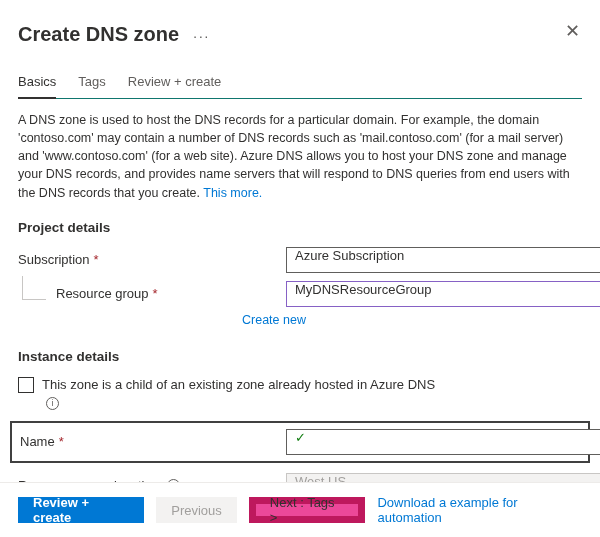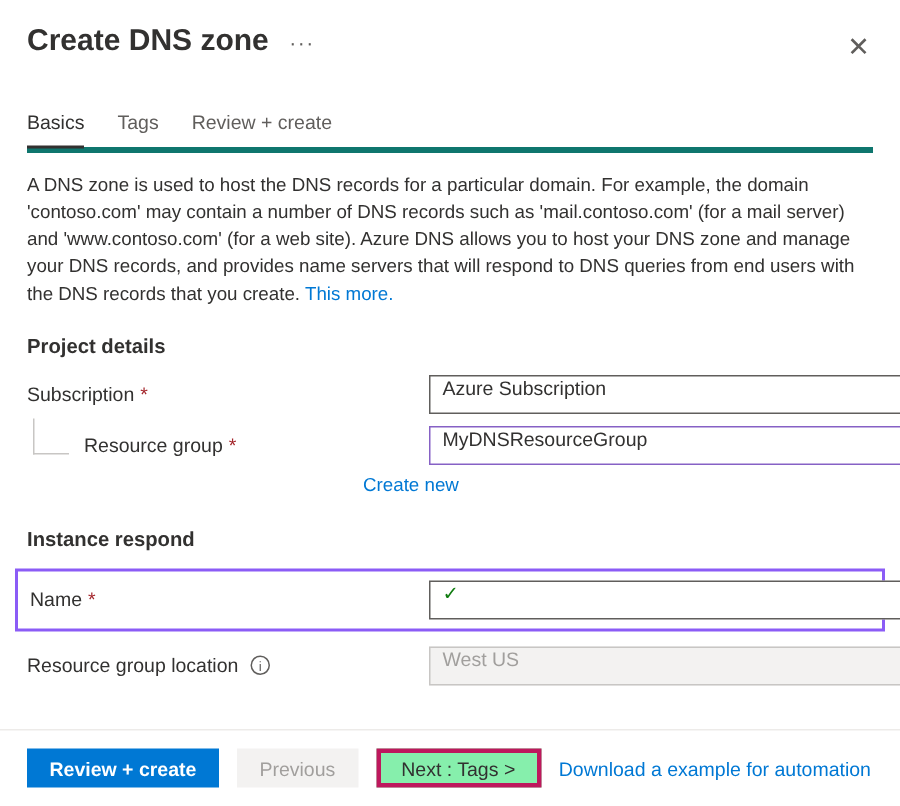--- a/index.html
+++ b/index.html
@@ -6,25 +6,25 @@
   body {
     font-family: "Segoe UI", -apple-system, sans-serif;
     font-size: 13px;
     color: #323130;
     width: 600px;
     height: 537px;
     padding: 16px 18px 18px 18px;
     position: relative;
     background: #fff;
   }
-  .header-row { display: flex; align-items: flex-start; justify-content: space-between; margin-bottom: 28px; }
+  .header-row { display: flex; align-items: flex-end; justify-content: space-between; margin-bottom: 28px; }
   .title { font-size: 20px; font-weight: 600; color: #323130; }
   .title-dots { color: #605e5c; margin-left: 10px; font-size: 14px; letter-spacing: 1px; }
   .close { font-size: 18px; color: #605e5c; cursor: pointer; padding: 4px 2px; font-weight: 300; }
-  .tabs { display: flex; gap: 22px; border-bottom: 4px solid #0f766e; margin-bottom: 12px; }
+  .tabs { display: flex; gap: 22px; border-bottom: 1px solid #0f766e; margin-bottom: 12px; }
   .tab { padding: 0 0 8px 0; font-size: 13px; color: #605e5c; cursor: pointer; }
   .tab.active { color: #323130; border-bottom: 2px solid #323130; margin-bottom: -1px; font-weight: 400; }
   .desc { font-size: 12.5px; color: #323130; line-height: 1.45; margin-bottom: 18px; }
   .link { color: #0078d4; cursor: pointer; }
   .section-heading { font-size: 13.5px; font-weight: 600; color: #323130; margin-bottom: 12px; }
   .field-row { display: flex; align-items: center; margin-bottom: 8px; }
   .field-label { width: 224px; font-size: 13px; color: #323130; display: flex; align-items: center; gap: 4px; }
   .req { color: #a4262c; }
   .field-control { flex: 1; }
   .select, .text-input {
@@ -43,39 +43,39 @@
   .indent-line { display: flex; align-items: center; margin-bottom: 4px; }
   .indent-mark { width: 24px; height: 24px; border-left: 1px solid #c8c6c4; border-bottom: 1px solid #c8c6c4; margin-left: 4px; margin-right: 10px; margin-top: -12px; }
   .indent-label-wrap { width: 186px; display:flex; align-items:flex-end; gap:4px;}
   .create-new { font-size: 12.5px; color: #0078d4; margin-left: 224px; cursor: pointer; margin-top: 2px; margin-bottom: 16px; display:inline-block;}
   .instance-section { margin-top: 6px; }
   .checkbox-row { display: flex; align-items: flex-start; gap: 8px; margin-bottom: 10px; }
   .cbox { width: 16px; height: 16px; border: 1px solid #323130; flex-shrink: 0; margin-top: 1px; cursor: pointer; }
   .cbox-label { font-size: 13px; color: #323130; max-width: 400px; line-height: 1.35; }
   .info-icon { display:inline-flex; width: 13px; height: 13px; border: 1px solid #605e5c; border-radius: 50%; font-size: 9px; align-items:center; justify-content:center; color: #605e5c; margin-left: 4px; }
   .highlight-row {
-    border: 2px solid #8b5cf6;
+    border: 2px solid #404040;
     padding: 6px 6px;
     margin: 0 -8px 10px -8px;
     display: flex; align-items: center;
   }
   .highlight-row .field-label { width: 224px; padding-left: 2px; }
   .text-input { border: 1px solid #605e5c; }
   .valid-check { color: #107c10; font-size: 13px; }
   .footer {
     position: absolute; left: 0; right: 0; bottom: 0;
     border-top: 1px solid #edebe9;
     padding: 12px 18px;
     display: flex; align-items: center; gap: 12px;
     background: #fff;
   }
   .btn { height: 26px; padding: 0 14px; font-size: 13px; border: 1px solid transparent; cursor: pointer; display: inline-flex; align-items: center; }
   .btn.primary { background: #0078d4; color: #fff; font-weight: 600; }
   .btn.disabled { background: #f3f2f1; color: #a19f9d; cursor: default; }
-  .btn.outline { background: #86efac; border: 3px solid #be185d; color: #323130; }
+  .btn.outline { background: #ec4899; border: 7px solid #be185d; color: #323130; }
 </style>
 </head>
 <body>
 
 
 
 <div class="header-row">
   <div>
     <span class="title">Create DNS zone</span>
     <span class="title-dots">···</span>
@@ -119,22 +119,29 @@
   <div class="field-control">
     <div class="select purple">
       <span>MyDNSResourceGroup</span>
       <span class="chev">⌵</span>
     </div>
   </div>
 </div>
 <span class="create-new">Create new</span>
 
 <div class="instance-section">
-  <div class="section-heading">Instance respond</div>
+  <div class="section-heading">Instance details</div>
 
+  <div class="checkbox-row">
+    <div class="cbox"></div>
+    <div class="cbox-label">
+      <span>This zone is a child of an existing zone already hosted in Azure DNS</span>
+      <span class="info-icon">i</span>
+    </div>
+  </div>
 
   <div class="highlight-row">
     <div class="field-label">
       <span>Name</span>
       <span class="req">*</span>
     </div>
     <div class="field-control">
       <div class="text-input">
         <span class="valid-check">✓</span>
       </div>

